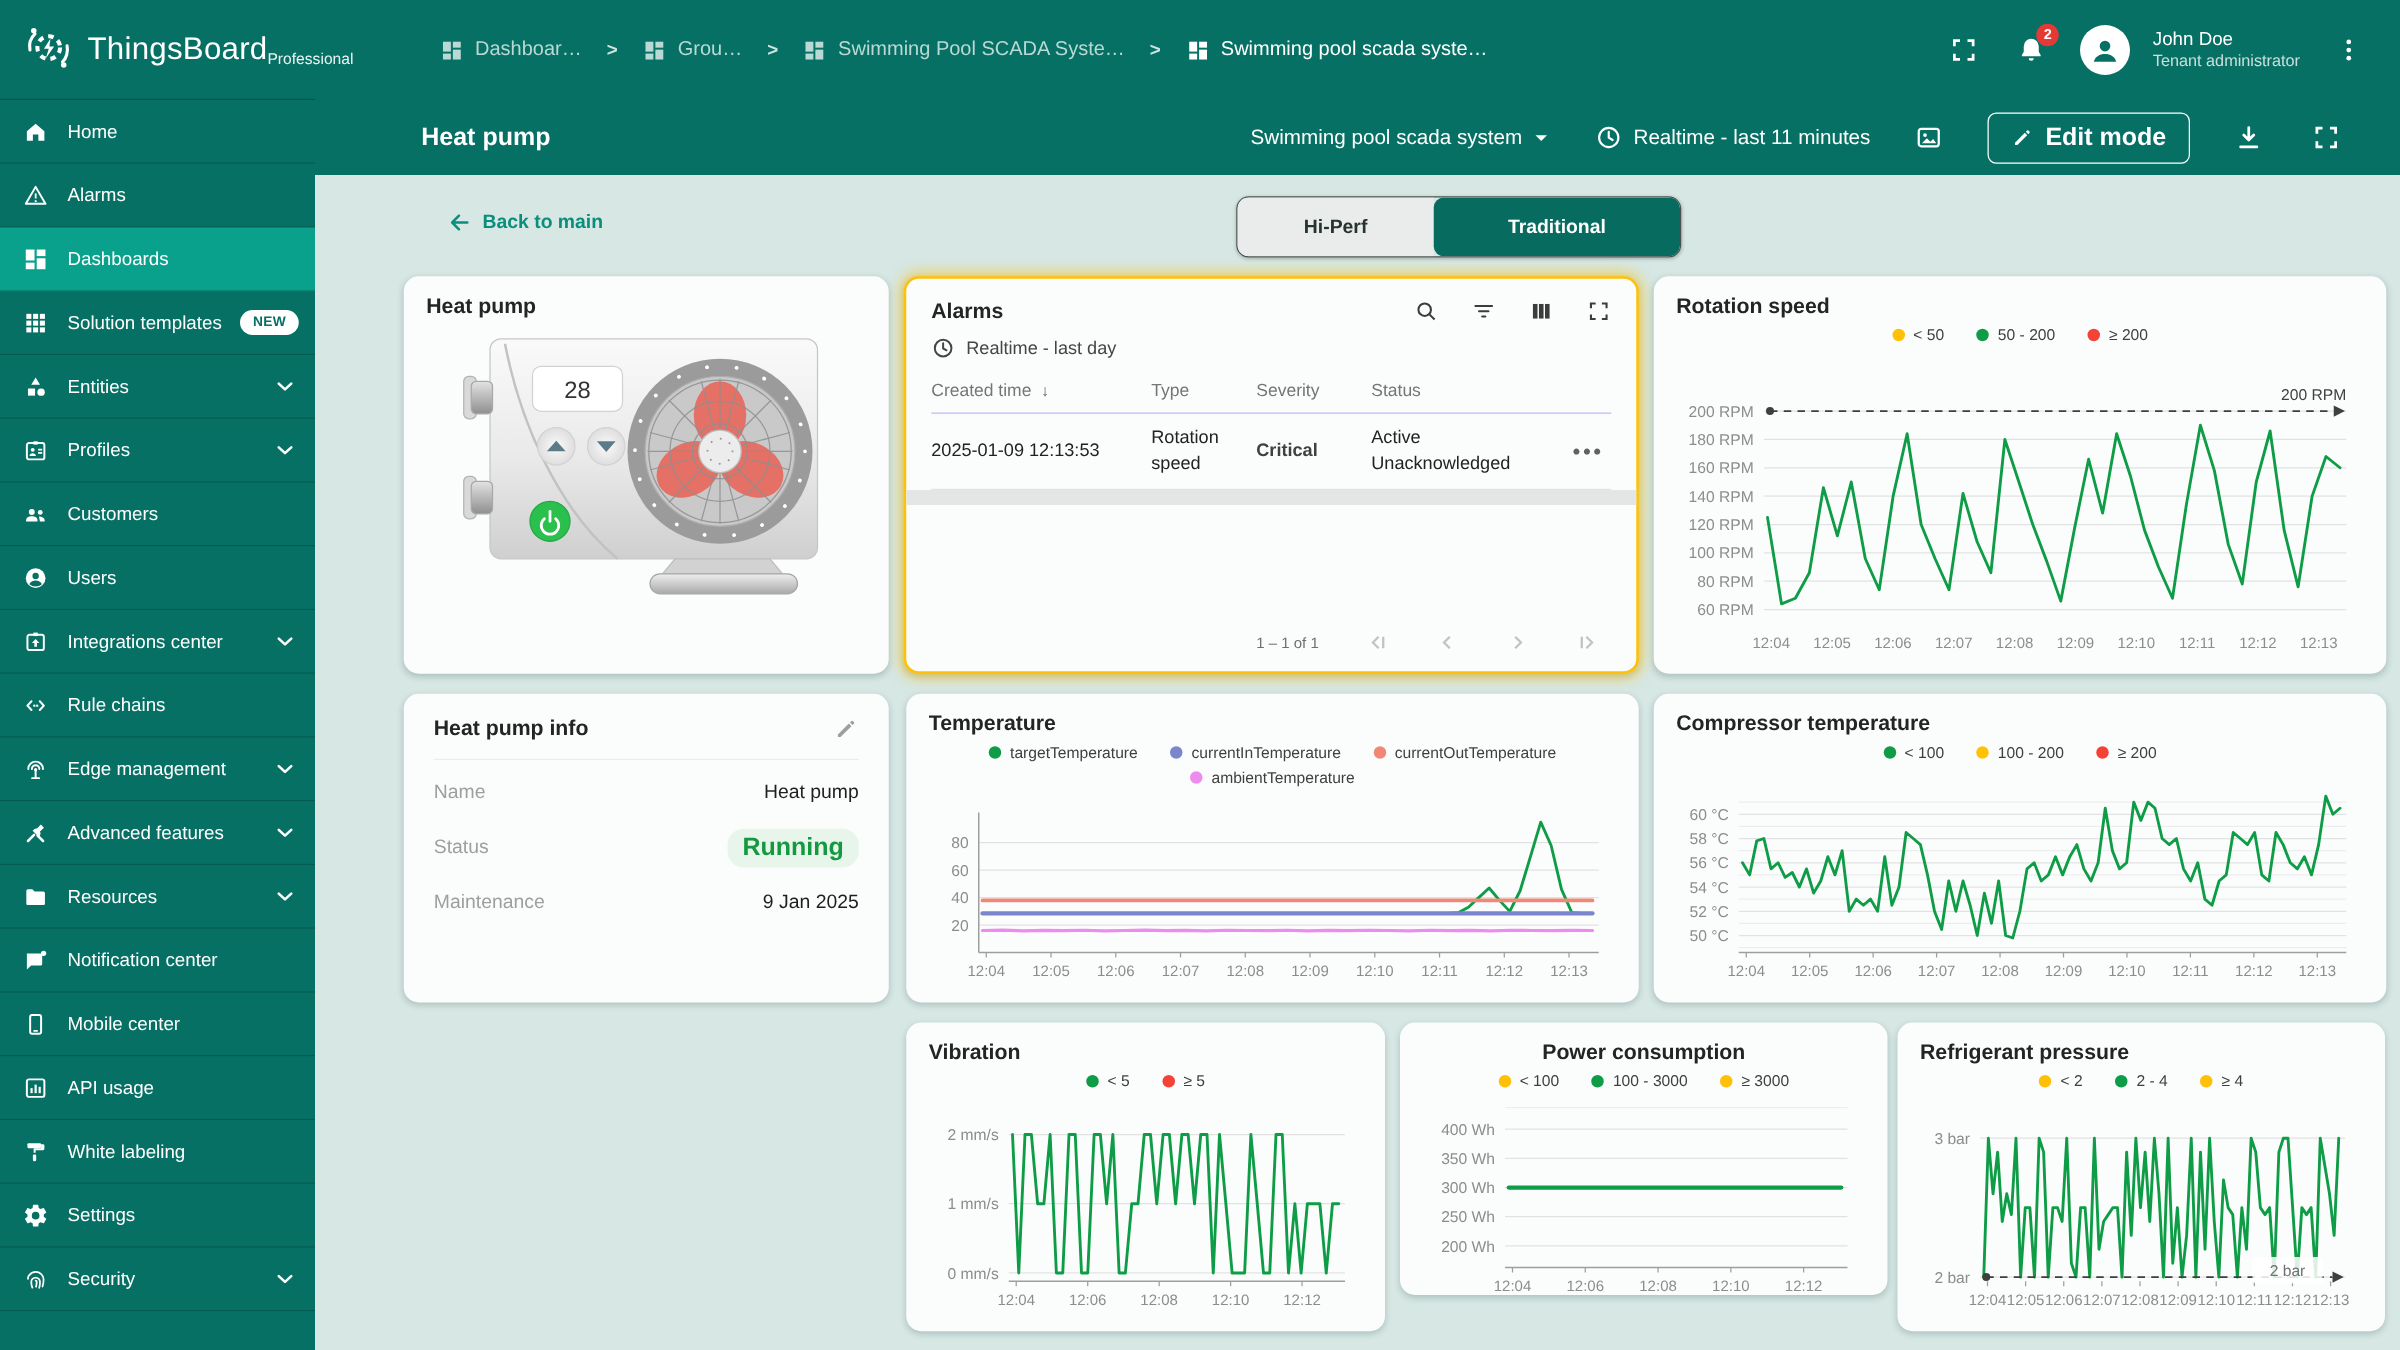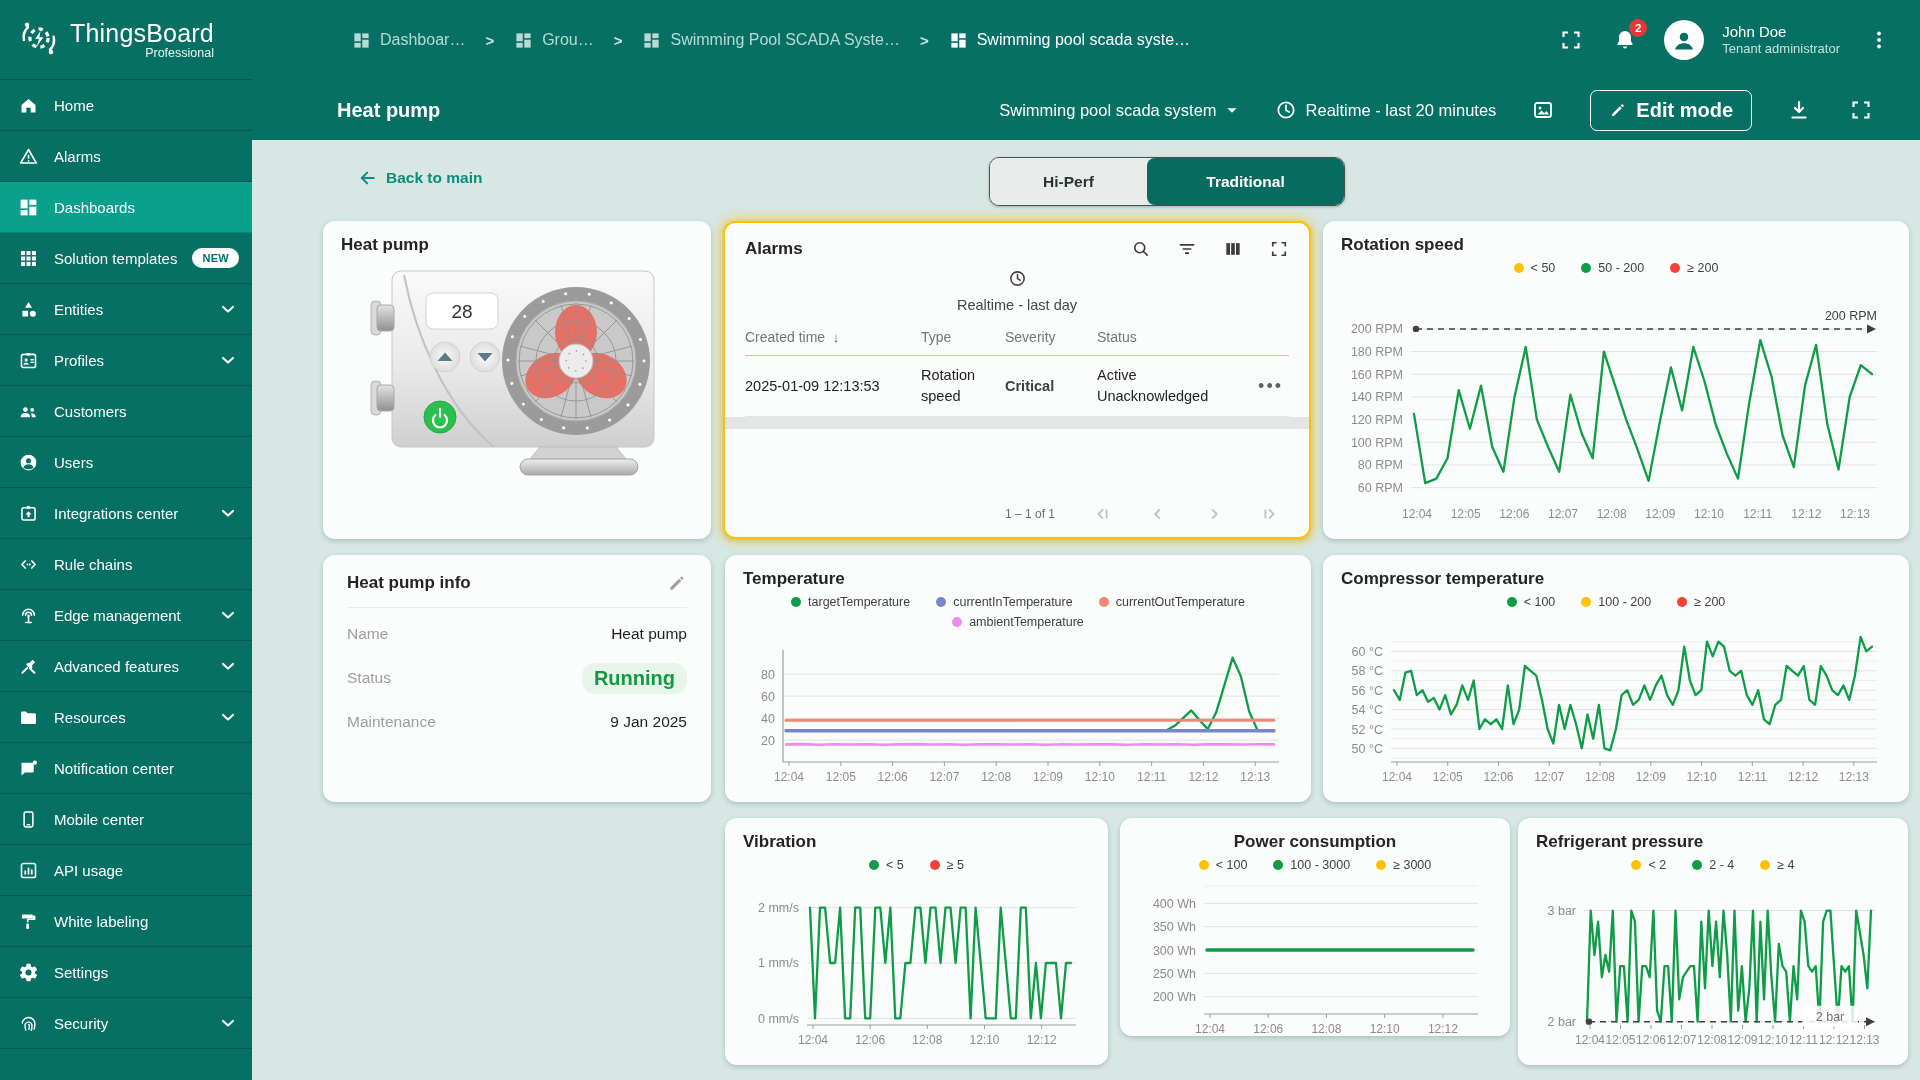--- a/index.html
+++ b/index.html
@@ -30,21 +30,21 @@
   .dash-select svg{width:22px;height:22px;}
   .timewindow{display:flex;align-items:center;gap:9px;font-size:16.5px;cursor:pointer;}
   .timewindow svg{width:22px;height:22px;}
   .edit-btn{display:flex;align-items:center;gap:9px;border:1.6px solid #fff;border-radius:7px;padding:8px 18px;font-size:20px;font-weight:600;cursor:pointer;}
   .edit-btn svg{width:18px;height:18px;}
 
   
   .sidebar{position:absolute;left:0;top:0;width:252px;height:1080px;background:#077065;color:#fff;z-index:2;}
   .logo-block{height:80px;display:flex;align-items:center;padding:0 14px 0 16px;border-bottom:1px solid rgba(0,0,0,.22);box-sizing:border-box;gap:8px;}
   .logo-block svg{width:46px;height:46px;flex:none;}
-  .logo-text{display:flex;flex-direction:column;align-items:flex-end;}
+  .logo-text{display:flex;flex-direction:row;align-items:flex-end;}
   .logo-title{font-size:25px;font-weight:500;letter-spacing:.2px;}
   .logo-sub{font-size:12.5px;margin-top:-2px;color:#eaf5f3;}
   .side-item{height:51px;display:flex;align-items:center;padding:0 14px 0 17px;box-sizing:border-box;border-bottom:1px solid rgba(0,0,0,.18);font-size:15px;font-weight:500;cursor:pointer;gap:15px;}
   .side-item.active{background:#0aa18c;}
   .side-icon{width:22px;height:22px;flex:none;display:flex;align-items:center;justify-content:center;}
   .side-icon svg{width:21px;height:21px;display:block;}
   .side-label{white-space:nowrap;}
   .new-badge{margin-left:auto;background:#fff;color:#077065;font-size:11px;font-weight:700;border-radius:11px;padding:4px 10px;letter-spacing:.3px;}
   .side-chev{margin-left:auto;width:20px;height:20px;}
   .side-chev svg{width:20px;height:20px;display:block;}
@@ -79,21 +79,21 @@
   #card-vibration .chart,#card-power .chart,#card-refrigerant .chart{height:168px;}
 
   
   .device-wrap{margin:10px auto 0;}
 
   
   .alarm-head-row{display:flex;align-items:center;}
   .alarm-icons{margin-left:auto;display:flex;gap:26px;}
   .alarm-icons span{width:20px;height:20px;cursor:pointer;}
   .alarm-icons svg{width:20px;height:20px;display:block;}
-  .alarm-sub{display:flex;align-items:center;gap:9px;margin-top:10px;color:#454545;font-size:14.5px;flex-direction:column;}
+  .alarm-sub{display:flex;align-items:center;gap:9px;margin-top:10px;color:#454545;font-size:14.5px;}
   .alarm-sub svg{width:19px;height:19px;}
   .alarm-grid{display:grid;grid-template-columns:176px 84px 92px 158px 1fr;align-items:center;}
   .alarm-grid.header{margin-top:16px;color:#757575;font-size:14px;padding-bottom:10px;}
   .sort-arrow{font-size:13px;color:#616161;margin-left:4px;}
   .alarm-grid.row{border-top:1px solid #c4b5fd;border-bottom:1px solid #e3e3e3;padding:9px 0;font-size:14.5px;color:#222;}
   .cell-sev{color:#404040;font-weight:700;}
   .cell-two{line-height:1.45;}
   .row-menu{justify-self:end;color:#616161;font-size:18px;letter-spacing:2px;cursor:pointer;padding-right:6px;}
   .grey-strip{height:12px;background:#e4e6e5;margin:0 -20px;}
   .alarm-footer{margin-top:auto;display:flex;align-items:center;justify-content:flex-end;gap:36px;color:#6f6f6f;font-size:12px;padding:4px 8px 2px 0;}
@@ -474,21 +474,21 @@
         <span>Swimming pool scada system</span>
         <svg viewBox="0 0 24 24">
             <path d="M7 10l5 5 5-5z" fill="#fff"></path>
           </svg>
       </span>
       <span class="timewindow">
         <svg viewBox="0 0 24 24">
             <circle cx="12" cy="12" r="8.4" stroke="#fff" stroke-width="1.9" fill="none"></circle>
             <path d="M12 7v5.2l3.4 2" stroke="#fff" stroke-width="1.9" fill="none" stroke-linecap="round"></path>
           </svg>
-        <span>Realtime - last 20 minutes</span>
+        <span>Realtime - last 11 minutes</span>
       </span>
       <span class="tb-iconbtn">
         <svg viewBox="0 0 24 24">
             <rect x="4" y="5" width="16" height="14" rx="2" stroke="#fff" stroke-width="1.8" fill="none"></rect>
             <circle cx="9" cy="10" r="1.5" fill="#fff"></circle>
             <path d="M6.5 16.5l4-4 2.8 2.8 2.2-2.2 2.5 3.4z" fill="#fff"></path>
           </svg>
       </span>
       <span class="edit-btn">
         <svg viewBox="0 0 24 24">

